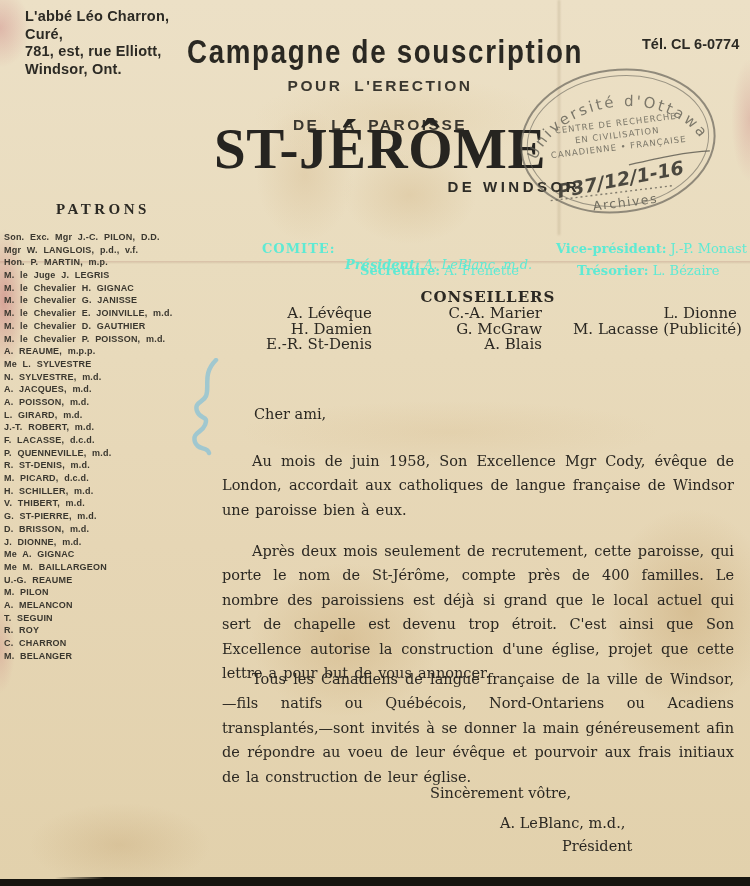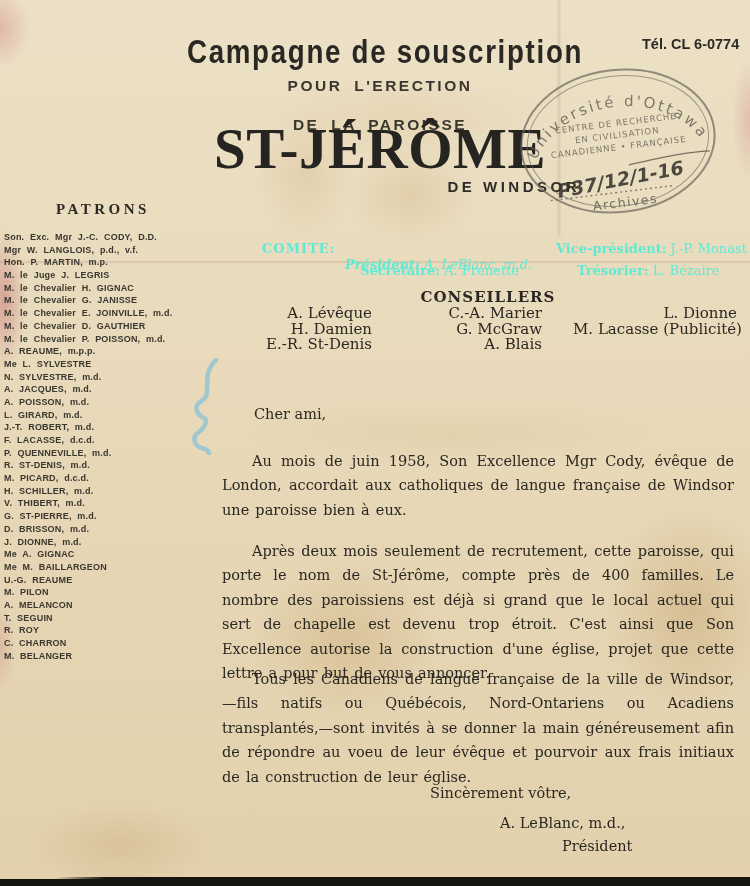--- a/index.html
+++ b/index.html
@@ -78,20 +78,26 @@
   .sig-title{left:562px;top:838px;font-size:14.5px;color:#2b2822;}
 </style>
 </head>
 <body>
 
 <div class="stage">
   <div class="paper"></div>
   <div class="crease-h"></div>
   <div class="crease-v"></div>
 
+  <div class="abs sender sans">
+    <div>L'abbé Léo Charron,</div>
+    <div>Curé,</div>
+    <div>781, est, rue Elliott,</div>
+    <div>Windsor, Ont.</div>
+  </div>
 
   <div class="abs phone sans">Tél. CL 6-0774</div>
 
   <div class="abs campaign-title sans">Campagne de souscription</div>
   <div class="abs subt subt1 sans">POUR L'ERECTION</div>
   <div class="abs subt subt2 sans">DE LA PAROISSE</div>
   <div class="abs parish lserif">ST-JÉRÔME</div>
   <div class="abs parish-loc sans">DE WINDSOR</div>
 
   <div class="abs stamp">
@@ -107,21 +113,21 @@
       <text x="102" y="86" text-anchor="middle" font-family="DejaVu Sans, sans-serif" font-size="8.5" letter-spacing="1" fill="#6d6a5e">CANADIENNE • FRANÇAISE</text>
       <path d="M 110,102 C 140,99 170,96 192,98" fill="none" stroke="#45433d" stroke-width="1.1" opacity="0.8"></path>
       <text x="100" y="122" text-anchor="middle" font-family="DejaVu Sans, sans-serif" font-size="19" font-style="italic" font-weight="bold" fill="#36342e" transform="rotate(-4 100 118)">P37/12/1-16</text>
       <path d="M 28,128 H 152" fill="none" stroke="#55534a" stroke-width="1.4" stroke-dasharray="2 3" opacity="0.8"></path>
       <text x="102" y="143" text-anchor="middle" font-family="DejaVu Sans, sans-serif" font-size="12.5" letter-spacing="1.5" fill="#605e53">Archives</text>
     </svg>
   </div>
 
   <div class="abs patrons-heading lserif">PATRONS</div>
   <div class="abs patrons-list sans">
-    <div class="p-item">Son. Exc. Mgr J.-C. CODY, D.D.</div>
+    <div class="p-item">Son. Exc. Mgr J.-C. PILON, D.D.</div>
     <div class="p-item">Mgr W. LANGLOIS, p.d., v.f.</div>
     <div class="p-item">Hon. P. MARTIN, m.p.</div>
     <div class="p-item">M. le Juge J. LEGRIS</div>
     <div class="p-item">M. le Chevalier H. GIGNAC</div>
     <div class="p-item">M. le Chevalier G. JANISSE</div>
     <div class="p-item">M. le Chevalier E. JOINVILLE, m.d.</div>
     <div class="p-item">M. le Chevalier D. GAUTHIER</div>
     <div class="p-item">M. le Chevalier P. POISSON, m.d.</div>
     <div class="p-item">A. REAUME, m.p.p.</div>
     <div class="p-item">Me L. SYLVESTRE</div>

